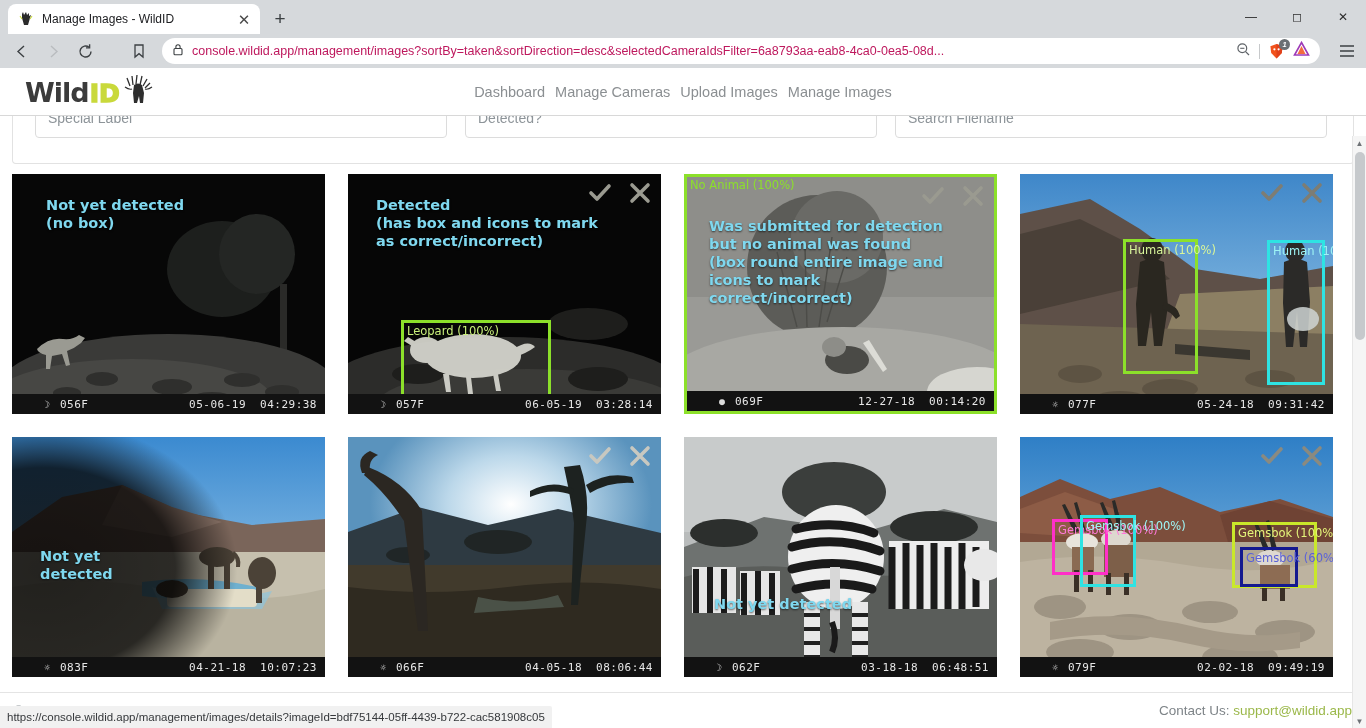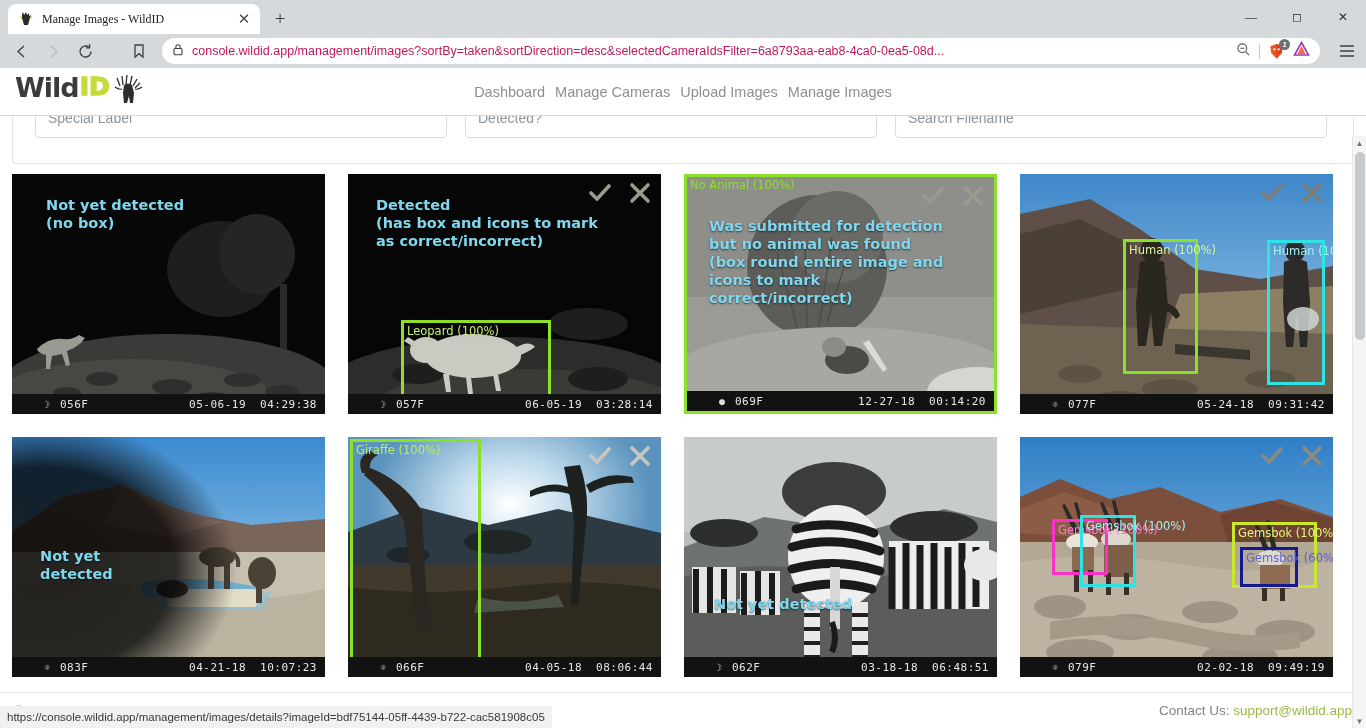--- a/index.html
+++ b/index.html
@@ -10,21 +10,20 @@
     overflow: hidden;
   }
 
   
   .browser { width: 1366px; height: 728px; position: relative; background:#fff; }
 
   .tabstrip {
     height: 34px; background: #d6d9dc;
     display: flex; align-items: flex-end; padding-left: 8px;
     position: relative;
-    font-family: Liberation Serif, serif;
   }
   .tab {
     height: 30px; width: 252px; background: #fff;
     border-radius: 8px 8px 0 0; display: flex; align-items: center;
     padding: 0 8px 0 10px; gap: 8px; position: relative;
   }
   .tab-favicon {
     width: 16px; height: 16px; flex: 0 0 16px; position: relative;
   }
   .tab-title {
@@ -79,21 +78,21 @@
     margin-left: 6px; color:#3c4043; font-size:15px;
   }
 
   
   .page { position:absolute; top:68px; left:0; width:1366px; height:660px; background:#fff; }
 
   .site-header {
     height: 48px; display:flex; align-items:center; position:relative;
     border-bottom: 1px solid #d8d8d8; background:#fff;
   }
-  .logo { position:absolute; left:15px; top:6px; display:flex; }
+  .logo { position:absolute; left:25px; top:6px; display:flex; align-items:flex-end; }
   .logo-wild {
     font-size: 27px; font-weight: bold; color: #3b3b3b;
     letter-spacing: -1px; font-family:"DejaVu Sans", sans-serif; line-height:1;
   }
   .logo-id {
     font-size: 25px; font-weight: bold; color:#c9d93b;
     -webkit-text-stroke: 1.4px #c9d93b; line-height:1; margin-left:1px;
     font-family:"DejaVu Sans", sans-serif;
   }
   .logo-animal { width:34px; height:32px; margin-left:1px; }
@@ -582,23 +581,20 @@
             <svg width="26" height="26" viewBox="0 0 26 26">
                 <path d="M4 13 L10 19 L22 6" fill="none" stroke="#c8c8c0" stroke-width="3.6" stroke-linecap="round" stroke-linejoin="round"></path>
               </svg>
           </span>
           <span class="mark">
             <svg width="26" height="26" viewBox="0 0 26 26">
                 <path d="M5 5 L21 21 M21 5 L5 21" fill="none" stroke="#c8c8c0" stroke-width="3.6" stroke-linecap="round"></path>
               </svg>
           </span>
         </div>
-        <div class="bbox" style="left:2px; top:2px; width:131px; height:229px; border-color:#8ce02a;">
-          <span class="bbox-label" style="color:#b9ee5e;">Giraffe (100%)</span>
-        </div>
         <div class="img-footer">
           <span class="if-dot">☼</span>
           <span class="if-left">066F</span>
           <span class="if-right">
             <span>04-05-18</span>
             <span>08:06:44</span>
           </span>
         </div>
       </div>
 

